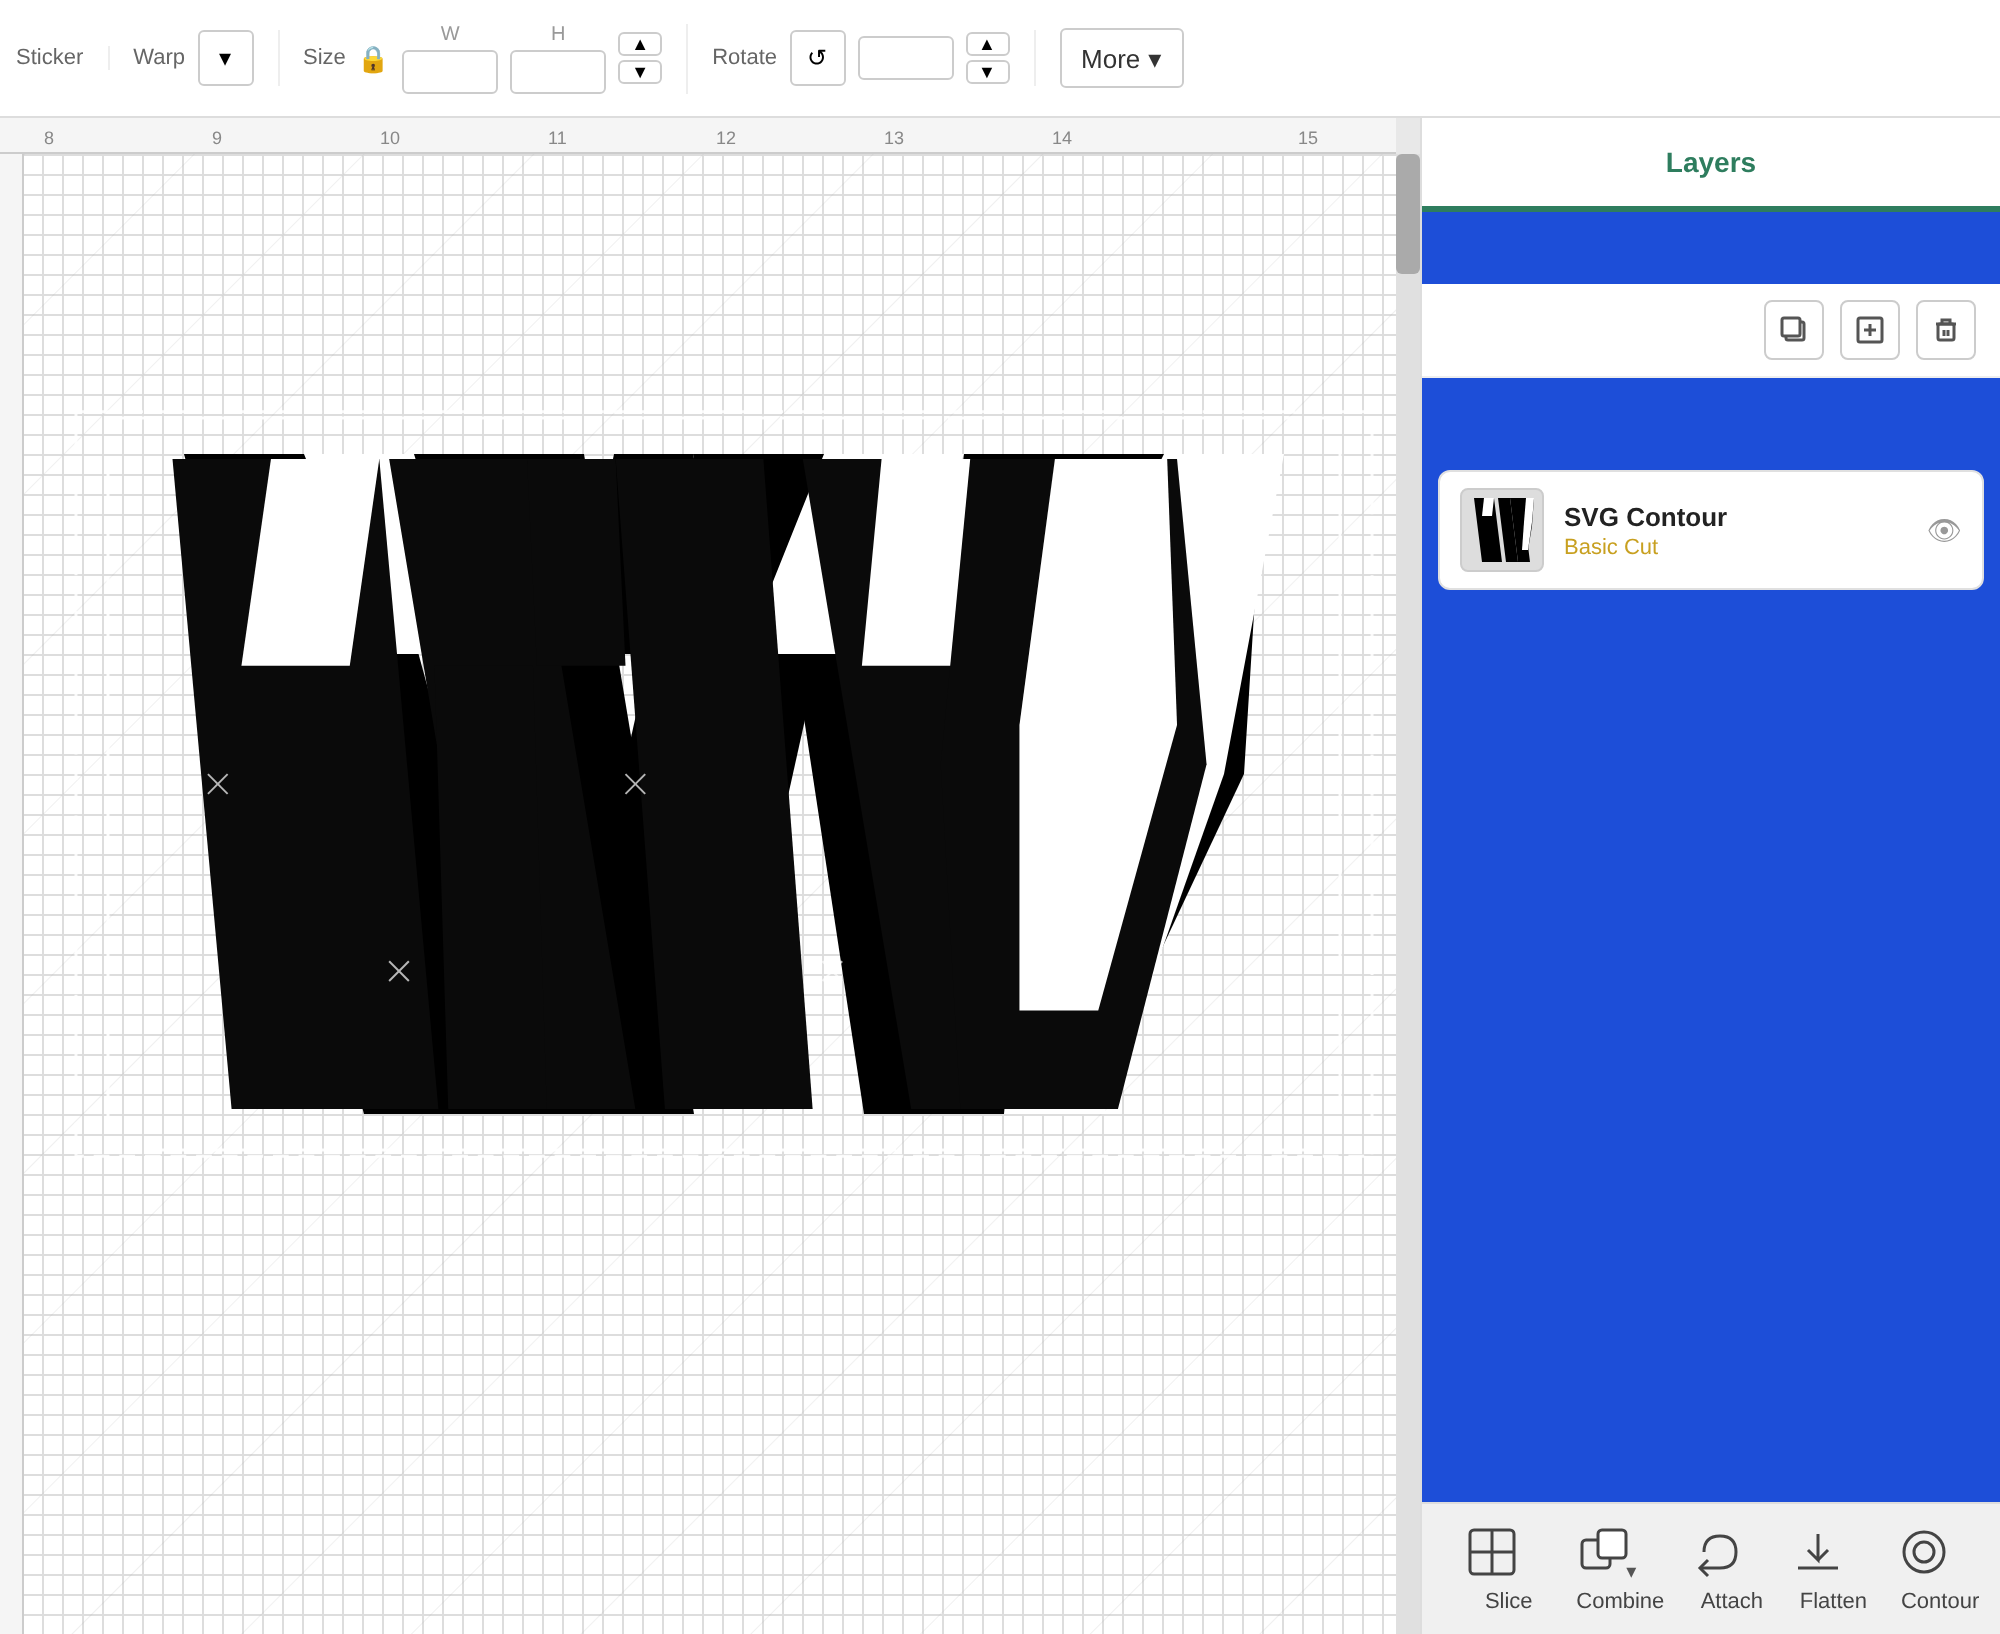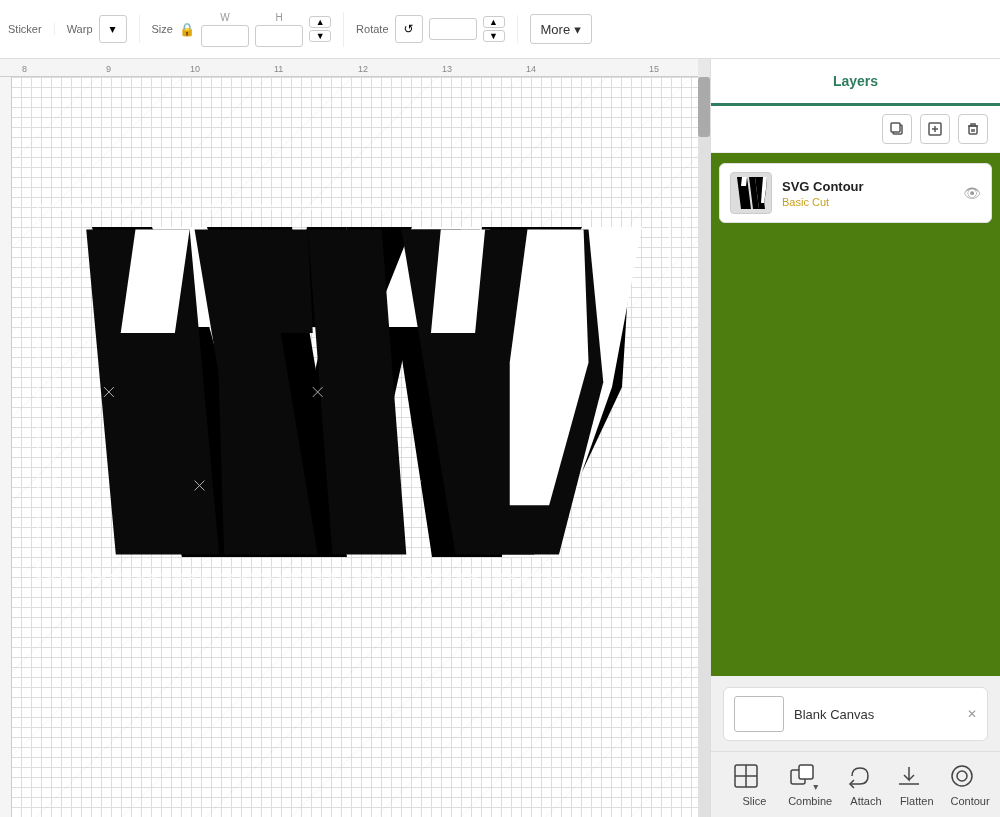--- a/index.html
+++ b/index.html
@@ -150,24 +150,25 @@
       position: absolute;
       top: 130px;
       left: 40px;
       width: 620px;
       height: 360px;
     }
 
     
     #right-panel {
       width: 290px;
-      background: #4d7c0f;
+      background: #1d4ed8;
       border-left: 1px solid #ddd;
       display: flex;
       flex-direction: column;
+      gap: 36px;
     }
 
     
     #panel-tabs {
       display: flex;
       background: #fff;
       border-bottom: 2px solid #eee;
     }
     .panel-tab {
       flex: 1;
@@ -513,27 +514,20 @@
         <div class="layer-info">
           <div class="layer-name">SVG Contour</div>
           <div class="layer-sub">Basic Cut</div>
         </div>
         <span class="layer-eye">👁</span>
       </div>
     </div>
 
     <div style="flex:1;"></div>
 
-    <div id="blank-canvas-section">
-      <div class="blank-canvas-item">
-        <div class="blank-canvas-thumb"></div>
-        <span class="blank-canvas-label">Blank Canvas</span>
-        <span class="blank-canvas-close">✕</span>
-      </div>
-    </div>
 
     <div id="bottom-toolbar">
       <div class="bottom-btn">
         <div class="bottom-btn-icon">
           <svg width="28" height="28" viewBox="0 0 28 28" fill="none" stroke="#444" stroke-width="1.5">
             <rect x="3" y="3" width="22" height="22" rx="2"></rect>
             <line x1="14" y1="3" x2="14" y2="25"></line>
             <line x1="3" y1="14" x2="25" y2="14"></line>
           </svg>
         </div>

